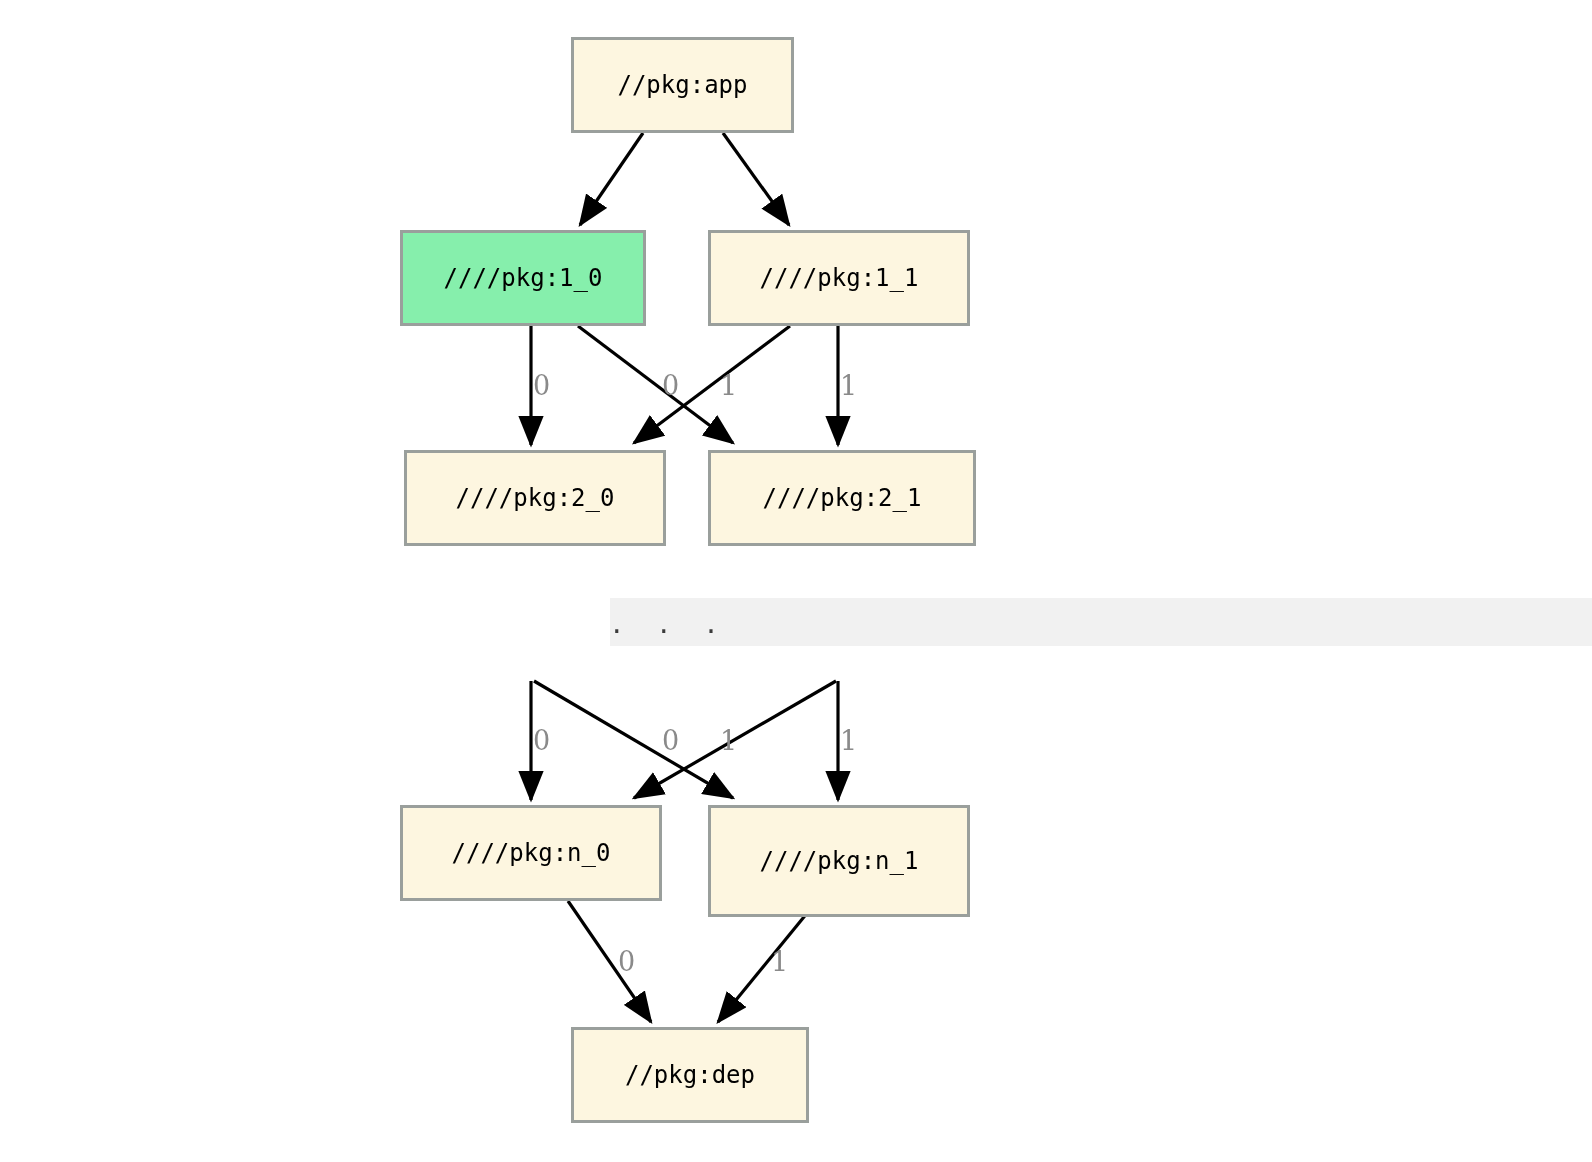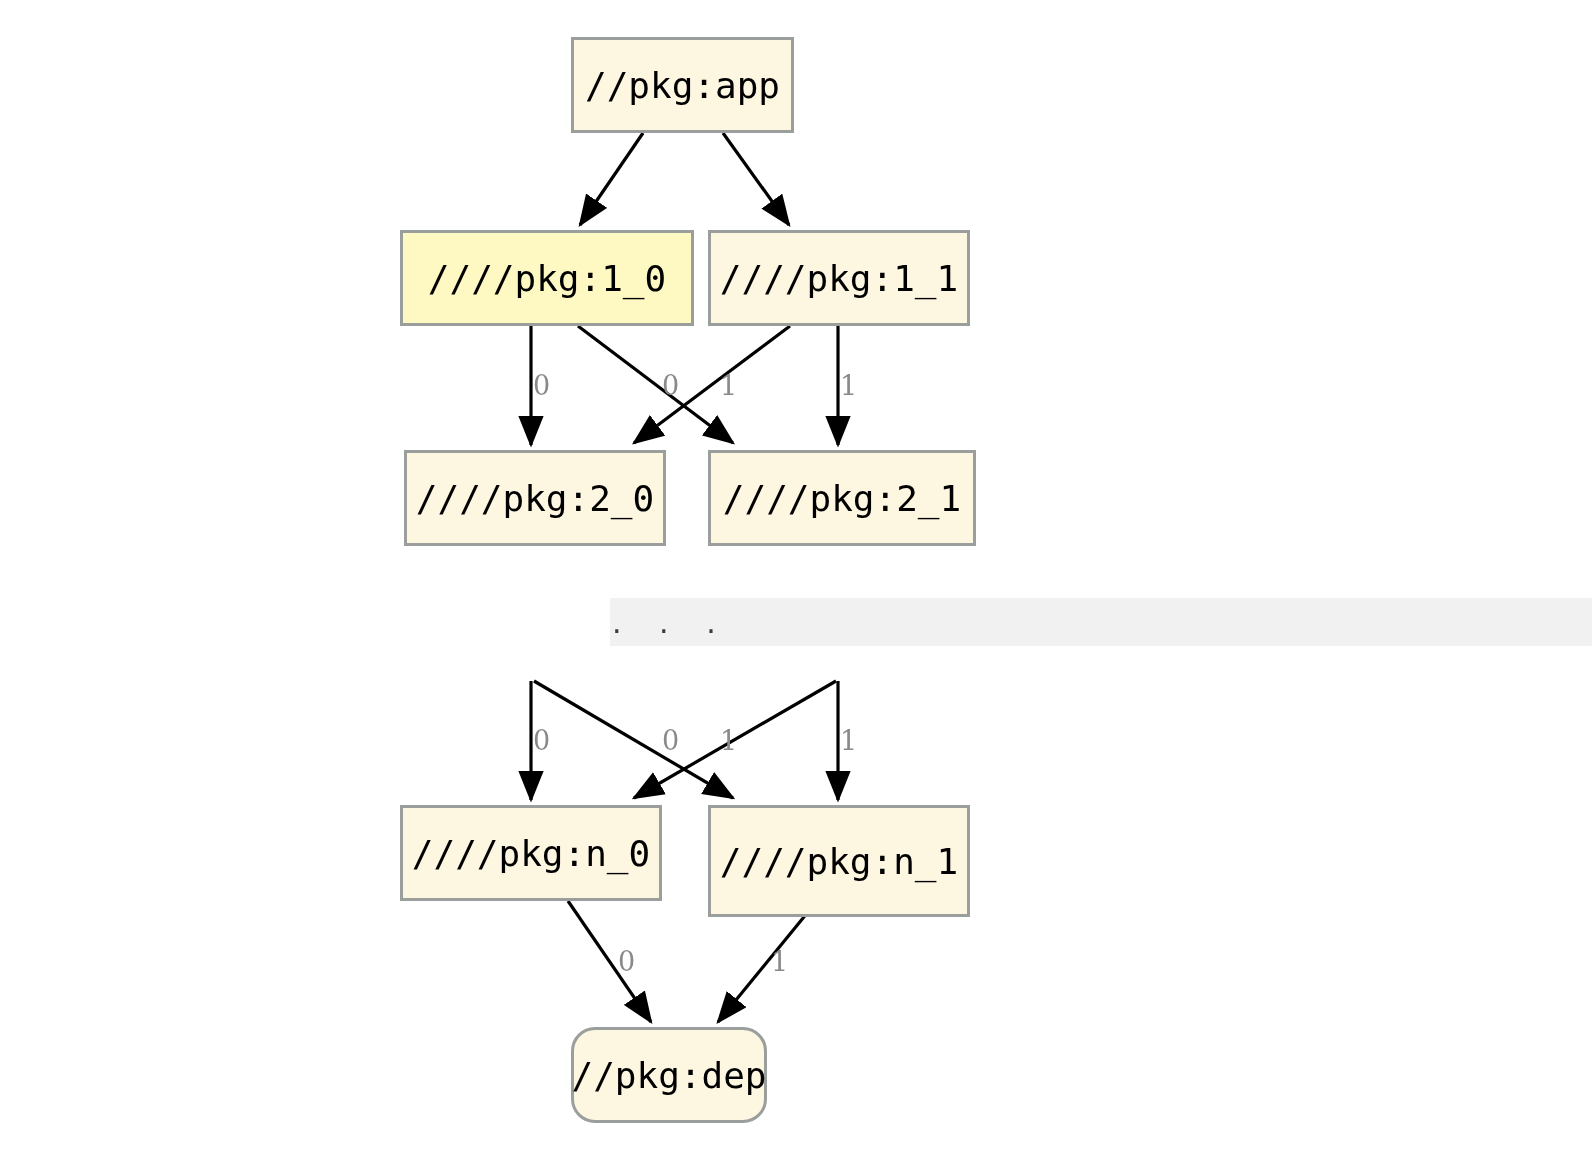--- a/index.html
+++ b/index.html
@@ -30,21 +30,21 @@
     position: absolute;
     box-sizing: border-box;
     background: #fdf6e0;
     border: 3px solid #9a9f9c;
     display: flex;
     align-items: center;
     justify-content: center;
   }
   .node-label {
     font-family: "DejaVu Sans Mono", "Liberation Mono", monospace;
-    font-size: 36px;
+    font-size: 24px;
     color: #000000;
     letter-spacing: 0px;
     white-space: pre;
   }
   .edge-label {
     position: absolute;
     font-family: "DejaVu Serif", "Liberation Serif", serif;
     font-size: 27px;
     color: #8a8a8a;
     white-space: pre;
@@ -88,39 +88,39 @@
         <line x1="838" y1="681" x2="838" y2="800" stroke="#000000" stroke-width="3.2" marker-end="url(#arrowhead)"></line>
         <line x1="568" y1="901" x2="651" y2="1022" stroke="#000000" stroke-width="3.2" marker-end="url(#arrowhead)"></line>
         <line x1="817" y1="901" x2="718" y2="1022" stroke="#000000" stroke-width="3.2" marker-end="url(#arrowhead)"></line>
       </g>
   </svg>
 
   <div id="nodes-layer">
       <div class="node-box" style="left: 571px; top: 37px; width: 223px; height: 96px; background: rgb(253, 246, 224); border-color: rgb(154, 159, 156);">
         <span class="node-label">//pkg:app</span>
       </div>
-      <div class="node-box" style="left: 400px; top: 230px; width: 294px; height: 96px; background: #fef9c3; border-color: rgb(154, 159, 156);">
+      <div class="node-box" style="left: 400px; top: 230px; width: 246px; height: 96px; background: #86efac; border-color: rgb(154, 159, 156);">
         <span class="node-label">////pkg:1_0</span>
       </div>
       <div class="node-box" style="left: 708px; top: 230px; width: 262px; height: 96px; background: rgb(253, 246, 224); border-color: rgb(154, 159, 156); justify-content: center;">
         <span class="node-label">////pkg:1_1</span>
       </div>
       <div class="node-box" style="left: 404px; top: 450px; width: 262px; height: 96px; background: rgb(253, 246, 224); border-color: rgb(154, 159, 156);">
         <span class="node-label">////pkg:2_0</span>
       </div>
       <div class="node-box" style="left: 708px; top: 450px; width: 268px; height: 96px; background: rgb(253, 246, 224); border-color: rgb(154, 159, 156);">
         <span class="node-label">////pkg:2_1</span>
       </div>
       <div class="node-box" style="left: 400px; top: 805px; width: 262px; height: 96px; background: rgb(253, 246, 224); border-color: rgb(154, 159, 156); text-align: right;">
         <span class="node-label">////pkg:n_0</span>
       </div>
       <div class="node-box" style="left: 708px; top: 805px; width: 262px; height: 112px; background: rgb(253, 246, 224); border-color: rgb(154, 159, 156);">
         <span class="node-label">////pkg:n_1</span>
       </div>
-      <div class="node-box" style="left: 571px; top: 1027px; width: 196px; height: 96px; background: rgb(253, 246, 224); border-color: rgb(154, 159, 156); border-radius: 24px;">
+      <div class="node-box" style="left: 571px; top: 1027px; width: 238px; height: 96px; background: rgb(253, 246, 224); border-color: rgb(154, 159, 156);">
         <span class="node-label">//pkg:dep</span>
       </div>
     </div>
   <div id="labels-layer">
       <div class="edge-label" style="left: 533px; top: 372px; color: rgb(138, 138, 138);">0</div>
       <div class="edge-label" style="left: 662px; top: 372px; color: rgb(138, 138, 138);">0</div>
       <div class="edge-label" style="left: 720px; top: 372px; color: rgb(138, 138, 138);">1</div>
       <div class="edge-label" style="left: 840px; top: 372px; color: rgb(138, 138, 138);">1</div>
       <div class="edge-label" style="left: 533px; top: 727px; color: rgb(138, 138, 138);">0</div>
       <div class="edge-label" style="left: 662px; top: 727px; color: rgb(138, 138, 138);">0</div>

